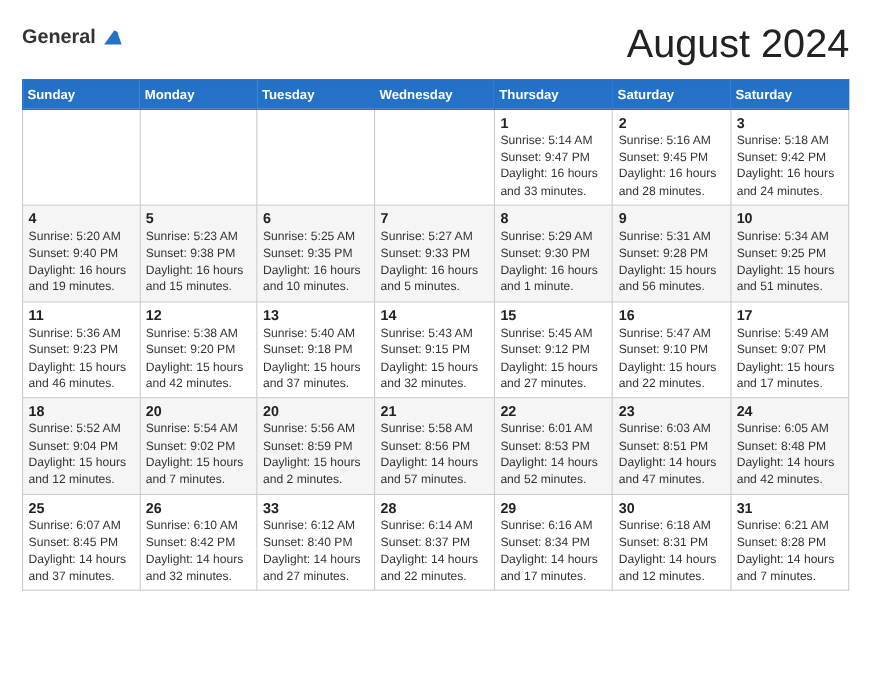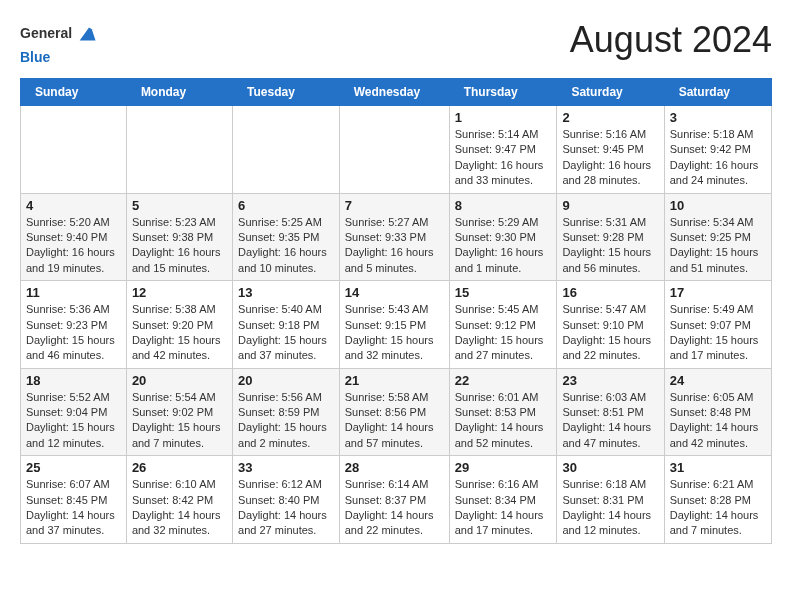--- a/index.html
+++ b/index.html
@@ -19,21 +19,21 @@
       display: flex;
       justify-content: space-between;
       align-items: flex-start;
       margin-bottom: 12px;
     }
     .logo {
       display: flex;
       align-items: center;
     }
     .logo-text {
-      font-size: 14px;
+      font-size: 18px;
       font-weight: bold;
       line-height: 1.1;
     }
     .logo-general { color: #333; }
     .logo-blue { color: #1a6bbf; }
     .logo-icon {
       width: 28px;
       height: 28px;
       margin-left: 3px;
     }
@@ -54,21 +54,21 @@
     }
     .calendar {
       width: 100%;
       border-collapse: collapse;
       font-size: 11px;
     }
     .calendar thead tr th {
       background-color: #2472c8;
       color: #fff;
       text-align: left;
-      padding: 6px 14px;
+      padding: 6px 4px;
       font-size: 12px;
       font-weight: bold;
       border: 1px solid #2472c8;
     }
     .calendar tbody tr td {
       vertical-align: top;
       border: 1px solid #ccc;
       padding: 4px 5px;
       width: 113px;
       min-height: 80px;
@@ -99,23 +99,20 @@
   <div class="header">
     <div class="logo">
       <div>
         <div style="display:flex;align-items:center;">
           <span class="logo-text">
             <span class="logo-general">General</span>
           </span>
           <svg class="logo-icon" viewBox="0 0 30 30" xmlns="http://www.w3.org/2000/svg">
             <polygon points="5,22 15,8 25,14 18,10 22,22" fill="#2472c8"></polygon>
           </svg>
-        </div>
-        <div>
-          <span class="logo-text logo-blue">Blue</span>
         </div>
       </div>
     </div>
     <div class="title-block">
       <h1>August 2024</h1>
     </div>
   </div>
 
   <table class="calendar">
     <thead>

